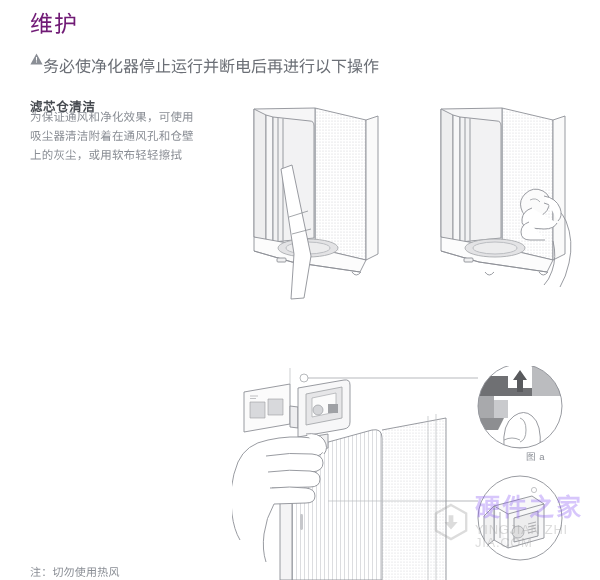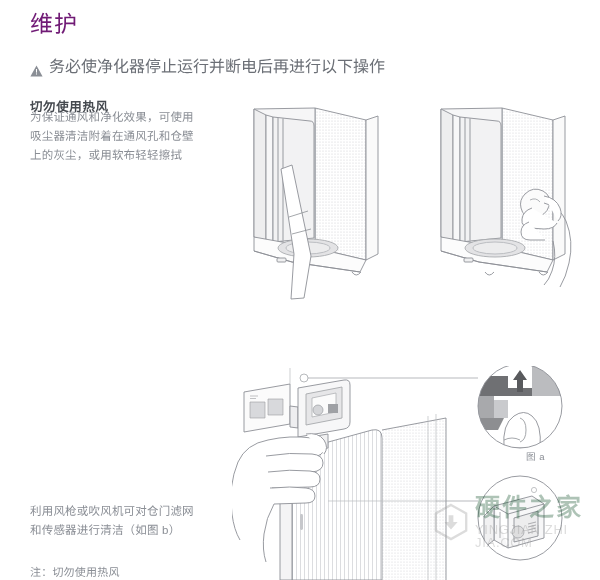--- a/index.html
+++ b/index.html
@@ -28,22 +28,21 @@
     letter-spacing: 1px;
     line-height: 32px;
   }
 
   
   .warning-row {
     position: absolute;
     left: 30px;
     top: 53px;
     display: flex;
-    align-items: flex-end;
-    gap: 6px;
+    align-items: flex-start;
   }
   .warning-icon {
     width: 13px;
     height: 12px;
     flex: none;
     display: block;
   }
 
   
   .section {
@@ -107,21 +106,21 @@
     display: flex;
     align-items: center;
     gap: 5px;
     opacity: 0.34;
     pointer-events: none;
   }
   .wm-mark { width: 38px; height: 38px; flex: none; display:block; }
   .wm-texts { display: flex; flex-direction: column; line-height: 1; }
   .wm-cn {
     font-size: 25px;
-    color: #14532d;
+    color: #8b5cf6;
     letter-spacing: 2px;
     font-weight: bold;
   }
   .wm-en {
     font-size: 13px;
     color: #9a9a9a;
     letter-spacing: 0.7px;
     margin-top: 3px;
   }
 </style>
@@ -134,21 +133,21 @@
   <svg class="warning-icon" viewBox="0 0 13 12">
     <path d="M6.5 0.6 L12.6 11.4 L0.4 11.4 Z" fill="#8a8e95"></path>
     <rect x="6" y="4" width="1" height="3.6" fill="#ffffff"></rect>
     <rect x="6" y="8.4" width="1" height="1.1" fill="#ffffff"></rect>
   </svg>
   <span>务必使净化器停止运行并断电后再进行以下操作</span>
 </div>
 
 <div class="section" id="section-filter">
 
-  <div class="sec-heading">切勿使用热风</div>
+  <div class="sec-heading">滤芯仓清洁</div>
 
   <div class="sec-body" id="filter-body">为保证通风和净化效果，可使用吸尘器清洁附着在通风孔和仓壁上的灰尘，或用软布轻轻擦拭</div>
 
   <div class="illus" id="illus-filter">
     <svg width="368" height="210" viewBox="0 0 368 210">
       <defs>
         <pattern id="mesh" width="3" height="3" patternUnits="userSpaceOnUse">
           <circle cx="1" cy="1" r="0.55" fill="#c9cace"></circle>
         </pattern>
         <pattern id="mesh2" width="3" height="3" patternUnits="userSpaceOnUse">
@@ -228,21 +227,20 @@
         <path d="M312 100 q12 2 16 12 q3 8 -2 13" fill="#ffffff"></path>
       </g>
     </svg>
   </div>
 </div>
 
 <div class="section" id="section-sensor">
 
 
 
-  <div class="sec-body" id="sensor-body-2">利用风枪或吹风机可对仓门滤网和传感器进行清洁（如图 b）</div>
 
   <div class="sec-body" id="sensor-note">注：切勿使用热风</div>
 
   <div class="illus" id="illus-sensor">
     <svg width="368" height="214" viewBox="0 0 368 214">
       <defs>
         <pattern id="mesh3" width="3" height="3" patternUnits="userSpaceOnUse">
           <circle cx="1" cy="1" r="0.55" fill="#cfd0d4"></circle>
         </pattern>
         <pattern id="vstripe" width="4" height="4" patternUnits="userSpaceOnUse">

